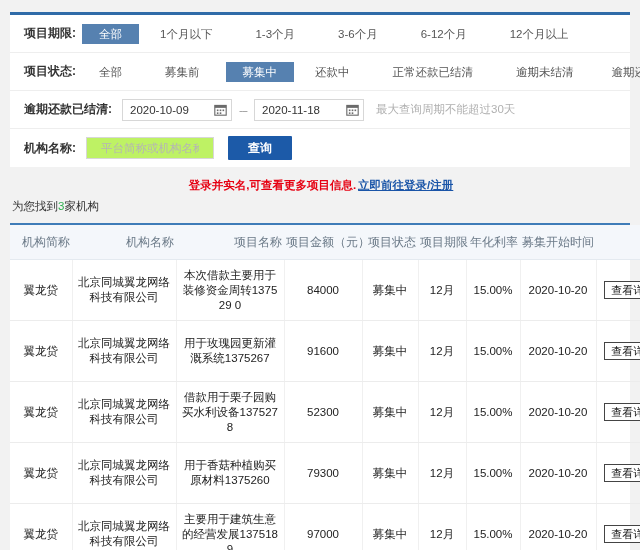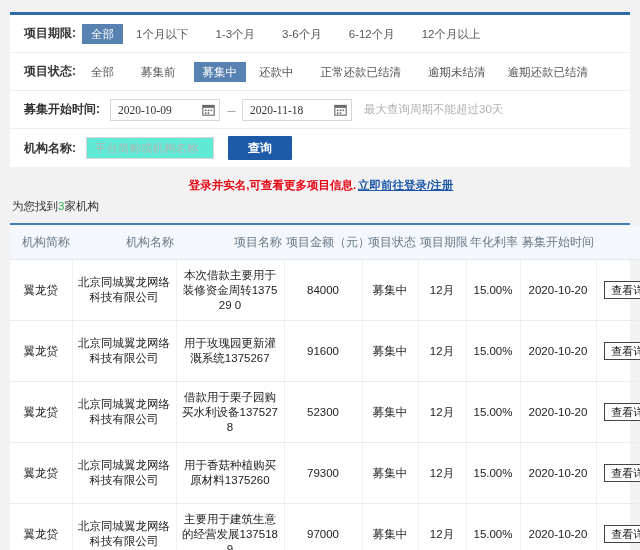--- a/index.html
+++ b/index.html
@@ -41,21 +41,21 @@
   .filter-row.last { border-bottom: none; }
   .filter-label {
     font-weight: bold;
     color: #333;
     font-size: 12px;
     white-space: nowrap;
     margin-right: 6px;
   }
   .opt {
     display: inline-block;
-    padding: 3px 9px;
+    padding: 3px 17px;
     margin-right: 4px;
     font-size: 11.5px;
     color: #555;
     white-space: nowrap;
     line-height: 14px;
     cursor: pointer;
   }
   .opt.active {
     background: #5681b0;
     color: #ffffff;
@@ -70,21 +70,21 @@
     width: 110px;
     height: 22px;
     border: 1px solid #d7d7d7;
     background: #fff;
     box-sizing: border-box;
     padding: 0 4px 0 7px;
     font-size: 11.5px;
     color: #333;
     margin-right: 2px;
   }
-  .date-val { flex: 1; white-space: nowrap; font-family: Liberation Serif, serif; }
+  .date-val { flex: 1; white-space: nowrap; }
   .cal-icon {
     width: 13px;
     height: 13px;
     flex: none;
     display: block;
   }
   .dash {
     color: #999;
     font-size: 11px;
     letter-spacing: -1px;
@@ -95,23 +95,23 @@
     font-size: 11.5px;
     margin-left: 10px;
     white-space: nowrap;
   }
 
   
   .text-input {
     width: 128px;
     height: 22px;
     border: 1px solid #d7d7d7;
-    background: #5eead4;
-    box-sizing: border-box;
-    padding: 0 8px;
+    background: #bef264;
+    box-sizing: border-box;
+    padding: 0 14px;
     font-size: 11.5px;
     font-family: "Liberation Sans", "DejaVu Sans", sans-serif;
     color: #333;
     outline: none;
     margin-left: 4px;
   }
   .text-input::placeholder { color: #b5b5b5; }
   .search-btn {
     width: 64px;
     height: 24px;
@@ -230,21 +230,21 @@
       <span class="opt opt-gap">全部</span>
       <span class="opt opt-gap">募集前</span>
       <span class="opt active">募集中</span>
       <span class="opt opt-gap">还款中</span>
       <span class="opt opt-gap">正常还款已结清</span>
       <span class="opt">逾期未结清</span>
       <span class="opt opt-gap">逾期还款已结清</span>
     </div>
 
     <div class="filter-row">
-      <span class="filter-label">募集开始时间:</span>
+      <span class="filter-label">逾期还款已结清:</span>
 
       <span class="date-box" style="margin-left:4px;">
         <span class="date-val">2020-10-09</span>
         <svg class="cal-icon" viewBox="0 0 16 16">
           <rect x="1" y="3" width="14" height="12" fill="none" stroke="#6b6b6b" stroke-width="1.4"></rect>
           <rect x="1" y="3" width="14" height="3" fill="#6b6b6b"></rect>
           <rect x="3.5" y="8" width="2" height="2" fill="#6b6b6b"></rect>
           <rect x="7" y="8" width="2" height="2" fill="#6b6b6b"></rect>
           <rect x="10.5" y="8" width="2" height="2" fill="#6b6b6b"></rect>
           <rect x="3.5" y="11.5" width="2" height="2" fill="#6b6b6b"></rect>

